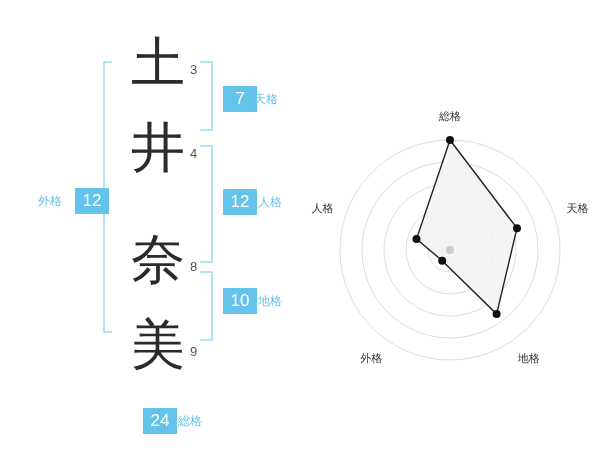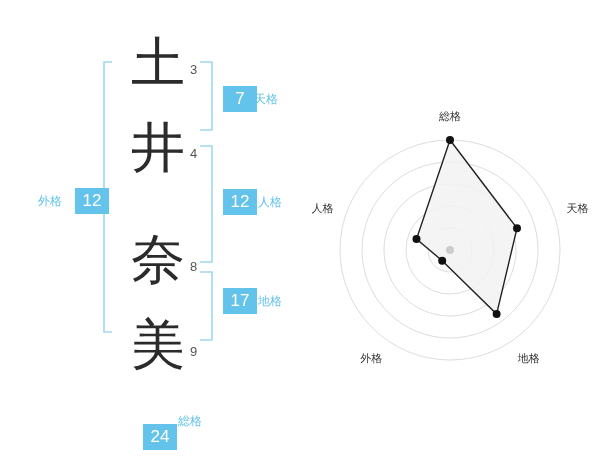--- a/index.html
+++ b/index.html
@@ -79,21 +79,21 @@
   .chip-ten   { left: 223px; top: 86px; }
   .lbl-ten    { left: 254px; top: 86px; }
   .chip-jin   { left: 223px; top: 189px; }
   .lbl-jin    { left: 258px; top: 189px; }
   .chip-chi   { left: 223px; top: 288px; }
   .lbl-chi    { left: 258px; top: 288px; }
 
   .chip-gai   { left: 75px; top: 188px; }
   .lbl-gai    { left: 38px; top: 188px; }
 
-  .chip-sou   { left: 143px; top: 424px; }
+  .chip-sou   { left: 143px; top: 408px; }
   .lbl-sou    { left: 178px; top: 408px; }
 
   
   .radar-wrap {
     position: absolute;
     left: 305px;
     top: 105px;
     width: 290px;
     height: 290px;
   }
@@ -132,21 +132,21 @@
 
       <path d="M 200 272 L 212 272 L 212 340 L 200 340" fill="none" stroke="#9fd9f0" stroke-width="1.6"></path>
     </svg>
 
     <div class="chip chip-ten">7</div>
     <div class="chip-label lbl-ten">天格</div>
 
     <div class="chip chip-jin">12</div>
     <div class="chip-label lbl-jin">人格</div>
 
-    <div class="chip chip-chi">17</div>
+    <div class="chip chip-chi">10</div>
     <div class="chip-label lbl-chi">地格</div>
 
     <div class="chip chip-gai">12</div>
     <div class="chip-label lbl-gai">外格</div>
 
     <div class="chip chip-sou">24</div>
     <div class="chip-label lbl-sou">総格</div>
   </div>
 
   <div class="radar-wrap">

